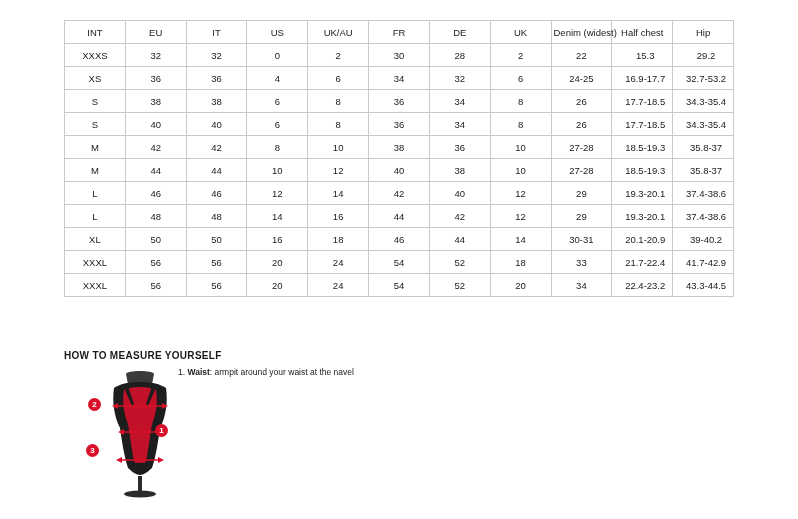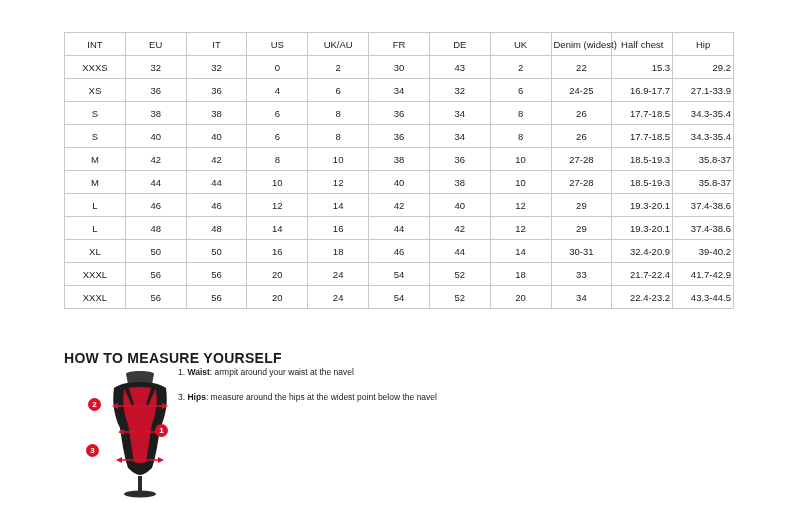--- a/index.html
+++ b/index.html
@@ -19,21 +19,20 @@
     position: relative;
     width: 798px;
     height: 519px;
   }
   
   .table-wrap {
     position: absolute;
     left: 64px;
     top: 20px;
     width: 670px;
-    margin-top: 12px;
   }
   table.size-table {
     border-collapse: collapse;
     width: 670px;
     table-layout: fixed;
   }
   table.size-table th,
   table.size-table td {
     border: 1px solid #c9c9c9;
     height: 22px;
@@ -42,29 +41,29 @@
     text-align: center;
     vertical-align: middle;
     color: #1a1a1a;
     padding: 0 2px;
     white-space: nowrap;
   }
   table.size-table thead th {
     font-weight: normal;
   }
   table.size-table td.left-pad {
-    text-align: right;
+    text-align: center;
     padding-left: 8px;
   }
   
   .measure-title {
     position: absolute;
     left: 64px;
     top: 350px;
-    font-size: 14px;
+    font-size: 10px;
     font-weight: bold;
     letter-spacing: 0.3px;
     color: #1a1a1a;
   }
   .figure {
     position: absolute;
     left: 80px;
     top: 368px;
     width: 120px;
     height: 130px;
@@ -122,38 +121,38 @@
           </tr>
       </thead>
       <tbody id="table-body">
           <tr>
             <td>XXXS</td>
             <td>32</td>
             <td>32</td>
             <td>0</td>
             <td>2</td>
             <td>30</td>
-            <td>43</td>
+            <td>28</td>
             <td>2</td>
             <td>22</td>
             <td class="left-pad">15.3</td>
             <td class="left-pad">29.2</td>
           </tr>
           <tr>
             <td>XS</td>
             <td>36</td>
             <td>36</td>
             <td>4</td>
             <td>6</td>
             <td>34</td>
             <td>32</td>
             <td>6</td>
             <td>24-25</td>
             <td class="left-pad">16.9-17.7</td>
-            <td class="left-pad">27.1-33.9</td>
+            <td class="left-pad">32.7-53.2</td>
           </tr>
           <tr>
             <td>S</td>
             <td>38</td>
             <td>38</td>
             <td>6</td>
             <td>8</td>
             <td>36</td>
             <td>34</td>
             <td>8</td>
@@ -229,21 +228,21 @@
           <tr>
             <td>XL</td>
             <td>50</td>
             <td>50</td>
             <td>16</td>
             <td>18</td>
             <td>46</td>
             <td>44</td>
             <td>14</td>
             <td>30-31</td>
-            <td class="left-pad">32.4-20.9</td>
+            <td class="left-pad">20.1-20.9</td>
             <td class="left-pad">39-40.2</td>
           </tr>
           <tr>
             <td>XXXL</td>
             <td>56</td>
             <td>56</td>
             <td>20</td>
             <td>24</td>
             <td>54</td>
             <td>52</td>
@@ -317,16 +316,15 @@
       <polygon points="84,92 78,89 78,95" fill="#d8102a"></polygon>
     </svg>
   </div>
 
   <div class="bullet b1">1</div>
   <div class="bullet b2">2</div>
   <div class="bullet b3">3</div>
 
   <div class="steps" id="steps-list">
       <div class="step"><span>1.</span> <b>Waist</b><span>: armpit around your waist at the navel</span></div>
-      <div class="step"><span>3.</span> <b>Hips</b><span>: measure around the hips at the widest point below the navel</span></div>
     </div>
 
 </div>
 
 </body></html>

